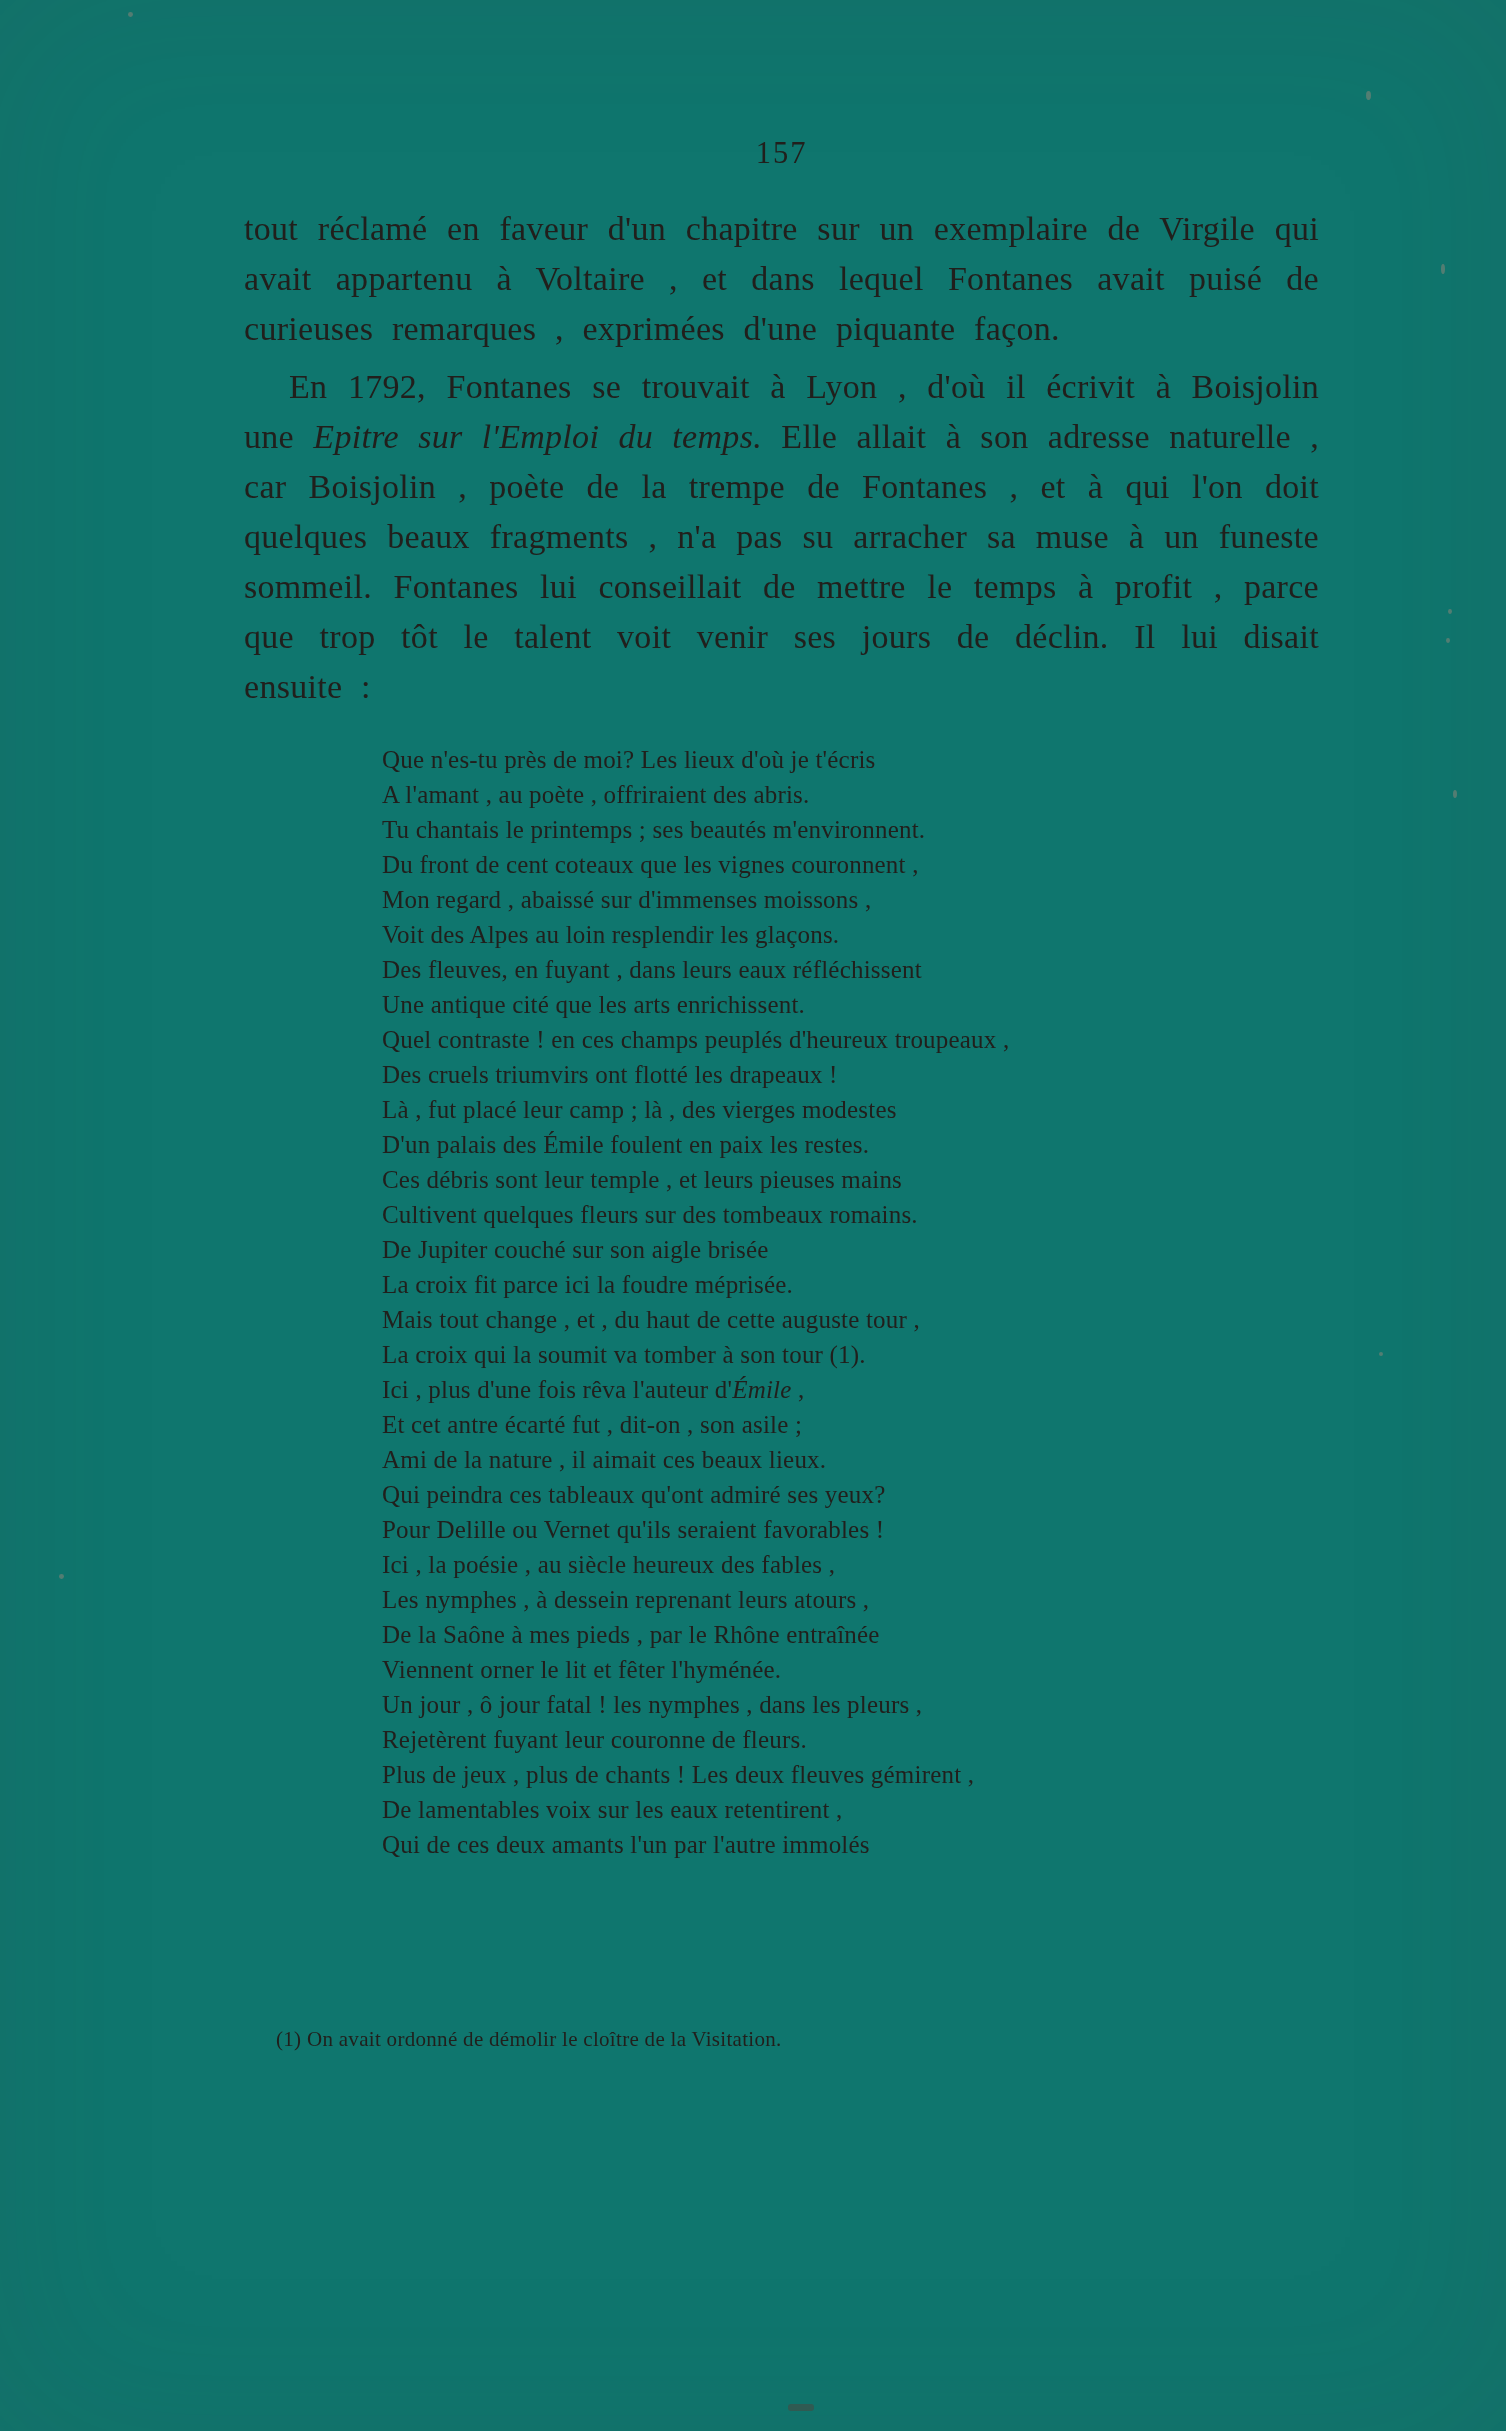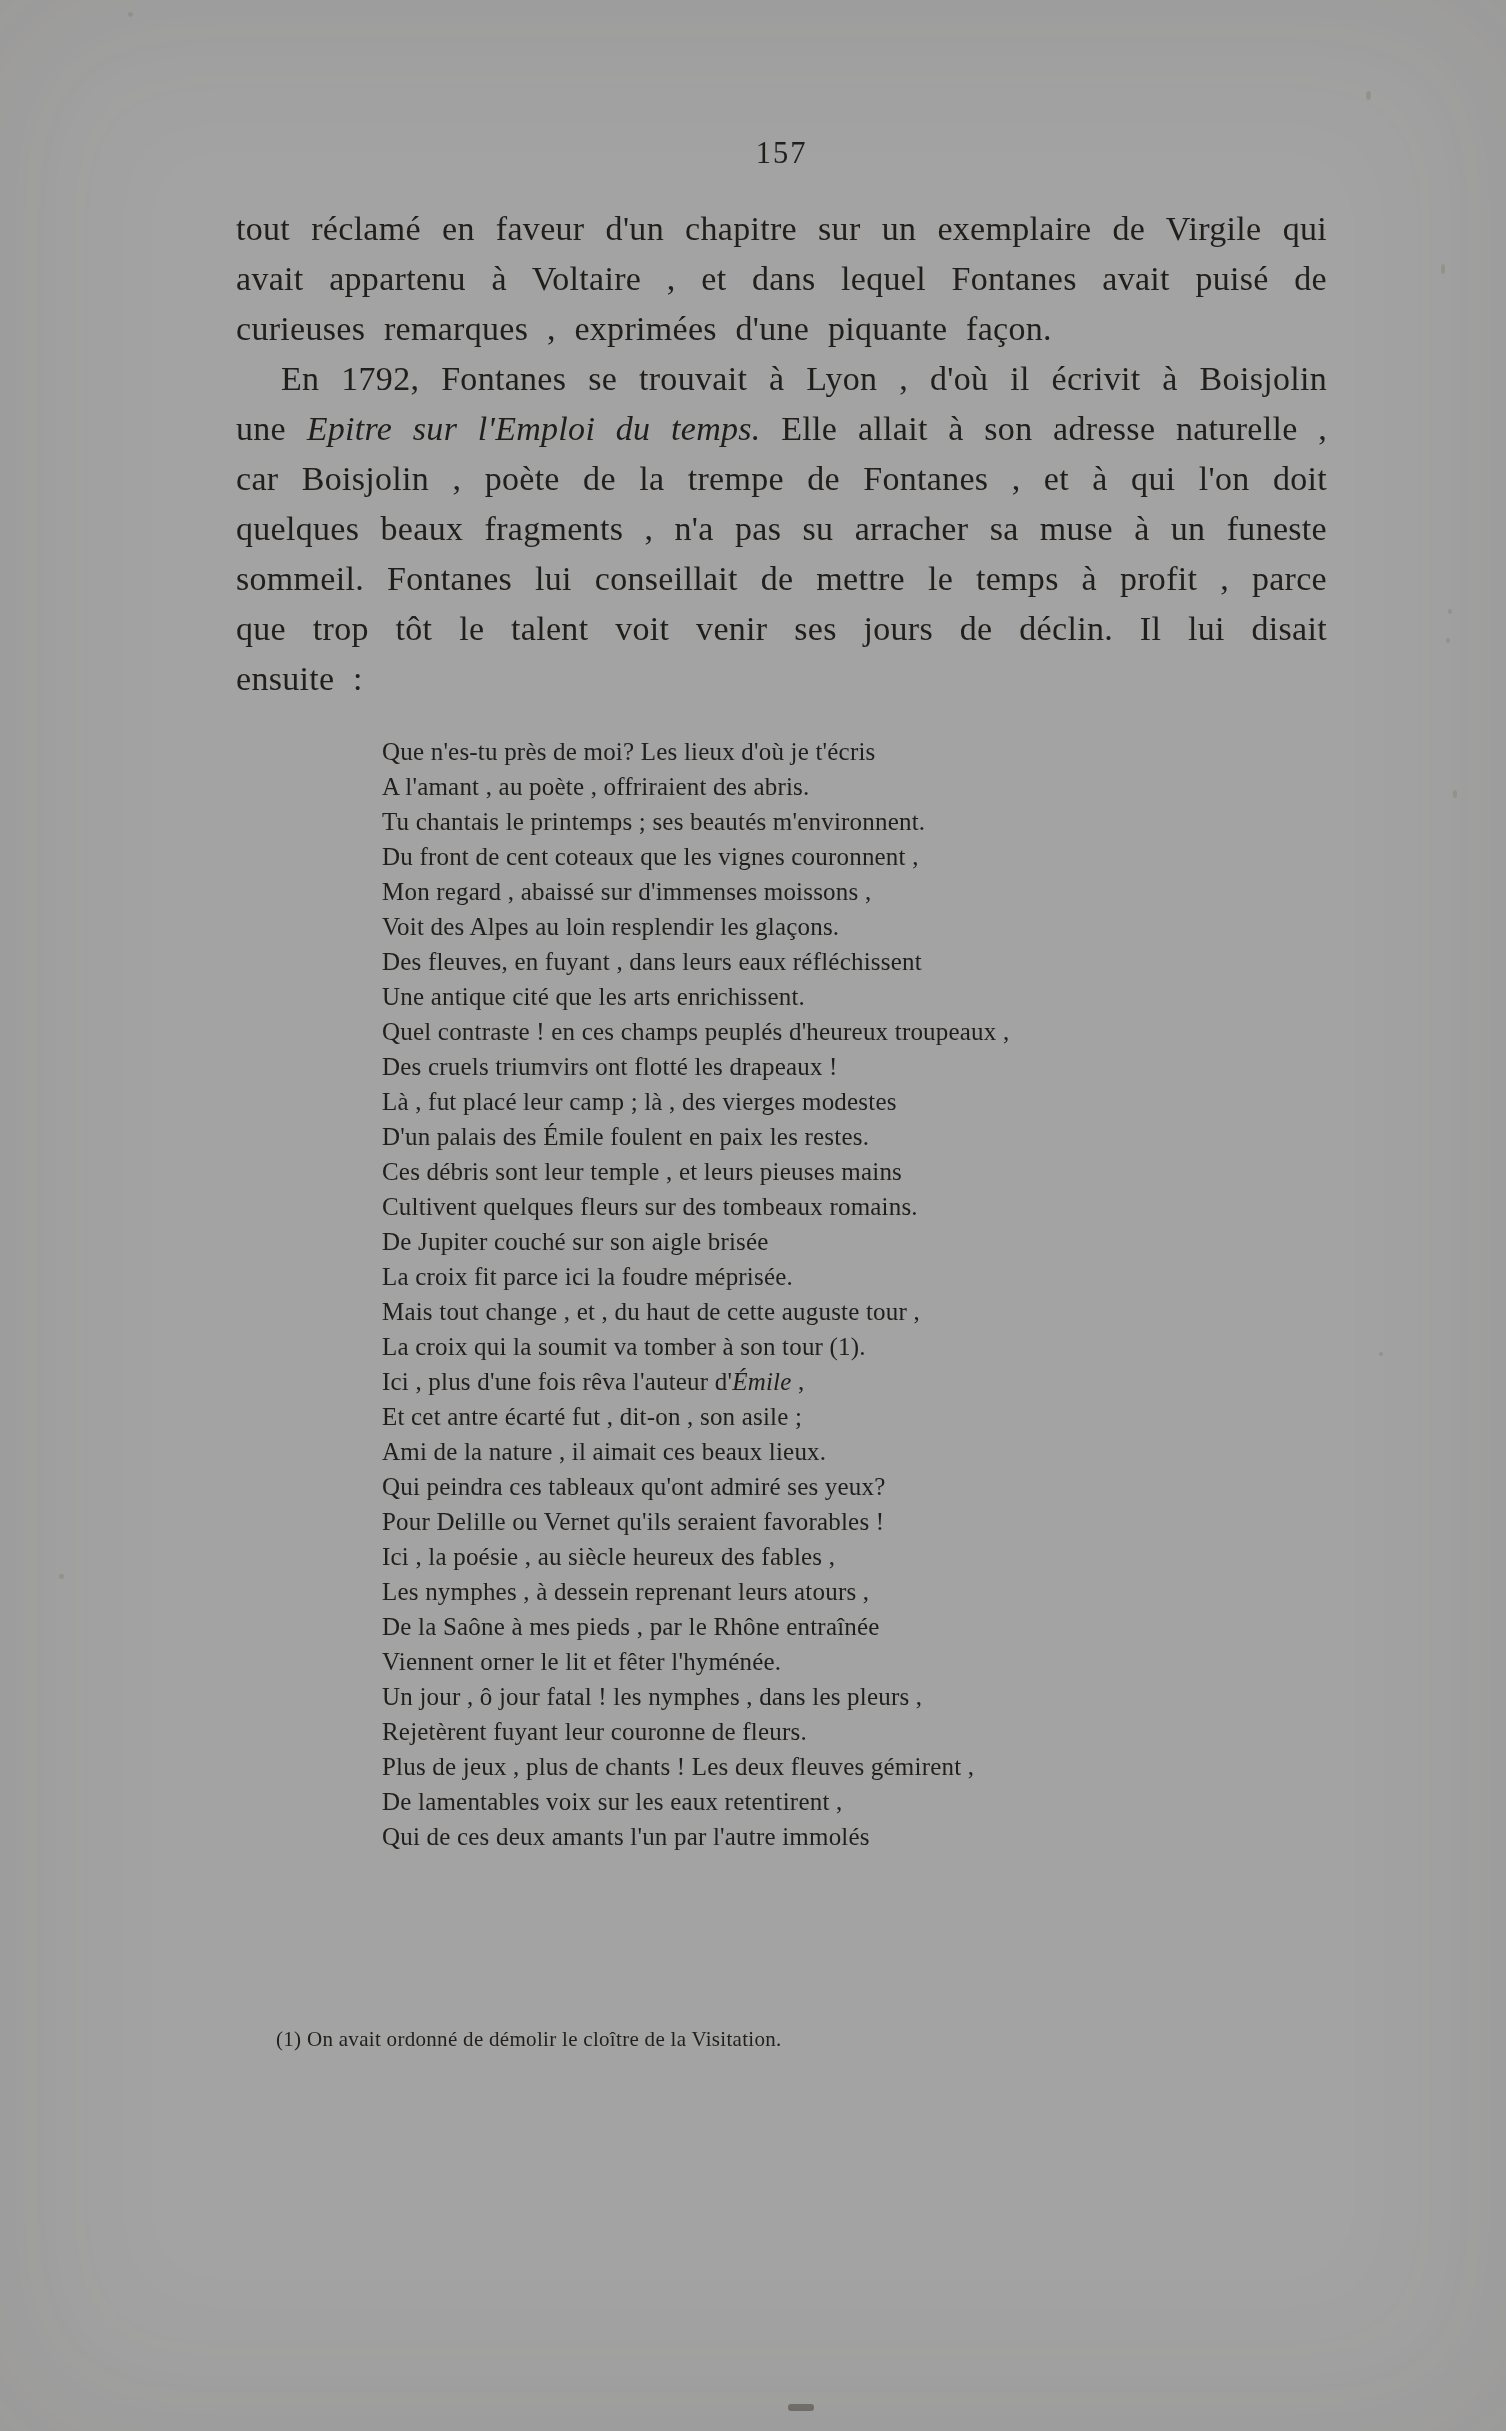--- a/index.html
+++ b/index.html
@@ -19,21 +19,21 @@
     box-shadow: inset 0 0 177px rgba(70, 62, 48, 0.10);
     overflow: hidden;
   }
   .page-number {
     text-align: center;
     font-size: 30.5px;
     letter-spacing: 2px;
     margin-bottom: 33px;
   }
   .body-block p.para {
-    margin: 0;
+    margin: 8px;
     font-size: 34px;
     line-height: 50px;
     text-align: justify;
     word-spacing: 9.9px;
     letter-spacing: 0.3px;
     font-family: Liberation Serif, serif;
   }
   .body-block p.para.indent {
     text-indent: 45px;
   }
@@ -67,21 +67,21 @@
   .speck.s4 { left: 1446px; top: 638px; width: 3.9px; height: 4.9px; }
   .speck.s5 { left: 1453px; top: 790px; width: 3.9px; height: 7.9px; }
   .speck.s6 { left: 59px;  top: 1574px; width: 4.9px; height: 4.9px; }
   .speck.s7 { left: 788px; top: 2404px; width: 25.6px; height: 6.9px; border-radius: 3px; background: #4a463e; }
   .speck.s8 { left: 128px; top: 11.8px;  width: 4.9px; height: 4.9px; }
   .speck.s9 { left: 1379px; top: 1352px; width: 3.9px; height: 3.9px; }
 </style>
 </head>
 <body>
 
-<div class="scan" style="background: #a3a3a3; color: rgb(33, 31, 28);">
+<div class="scan" style="background: #0f766e; color: rgb(33, 31, 28);">
 
   <div class="page-number">157</div>
 
   <div class="body-block" id="paragraphs">
       <p class="para">tout réclamé en faveur d'un chapitre sur un exemplaire de Virgile qui avait appartenu à Voltaire , et dans lequel Fontanes avait puisé de curieuses remarques , exprimées d'une piquante façon.</p>
       <p class="para indent">En 1792, Fontanes se trouvait à Lyon , d'où il écrivit à Boisjolin une <i>Epitre sur l'Emploi du temps.</i> Elle allait à son adresse naturelle , car Boisjolin , poète de la trempe de Fontanes , et à qui l'on doit quelques beaux fragments , n'a pas su arracher sa muse à un funeste sommeil. Fontanes lui conseillait de mettre le temps à profit , parce que trop tôt le talent voit venir ses jours de déclin. Il lui disait ensuite :</p>
     </div>
 
   <div class="poem" id="poem">
       <div class="poem-line">Que n'es-tu près de moi? Les lieux d'où je t'écris</div>

